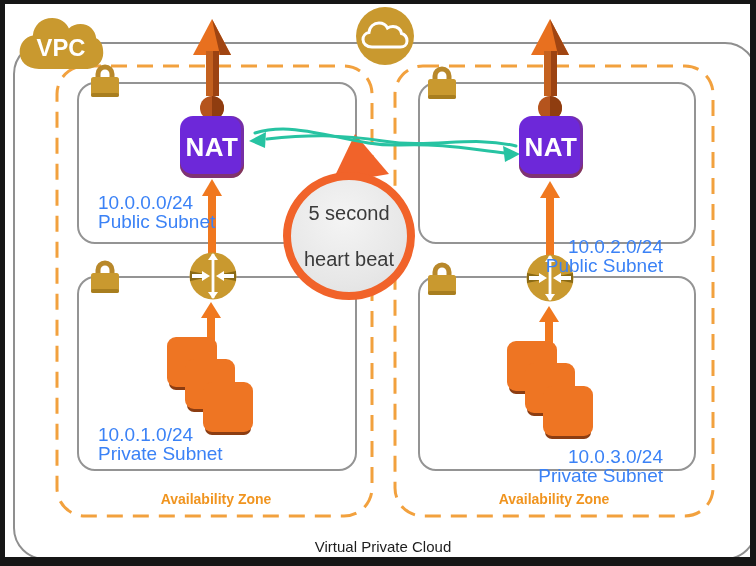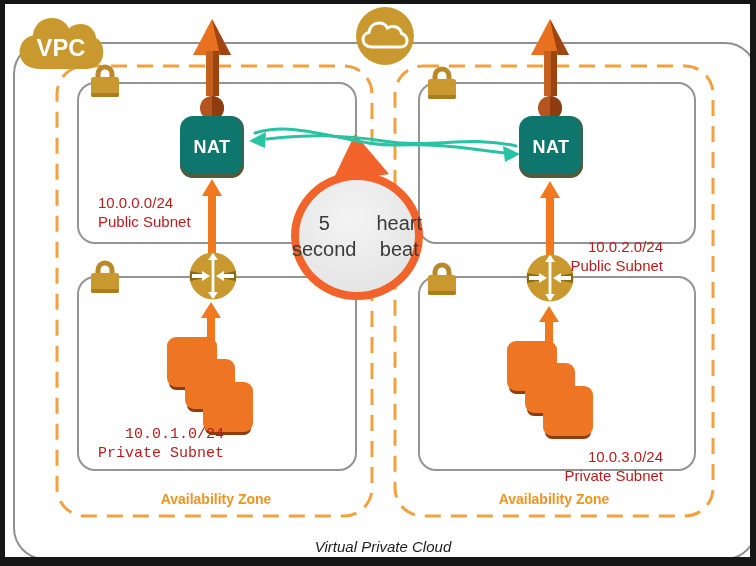--- a/index.html
+++ b/index.html
@@ -15,62 +15,62 @@
   .az-layer{left:0;top:0;width:756px;height:566px;z-index:1;}
   
   .subnet{border:2px solid #949494;border-radius:18px;background:#fff;z-index:2;}
   .sub-l-pub{left:72px;top:78px;width:276px;height:158px;}
   .sub-l-priv{left:72px;top:272px;width:276px;height:191px;}
   .sub-r-pub{left:413px;top:78px;width:274px;height:158px;}
   .sub-r-priv{left:413px;top:272px;width:274px;height:191px;}
   
   .tail-svg{left:310px;top:122px;width:90px;height:70px;z-index:3;}
   .bubble{
-    left:286px;top:168px;width:132px;height:128px;border-radius:50%;
+    left:278px;top:168px;width:132px;height:128px;border-radius:50%;
     border:8px solid #f1632a;box-sizing:border-box;z-index:4;
     background:radial-gradient(circle at 45% 35%, #f4f4f4, #e7e7e7 65%, #dedede);
-    display:flex;flex-direction:row;align-items:center;justify-content:center;
+    display:flex;flex-direction:column;align-items:center;justify-content:center;
     font-size:20px;line-height:26px;color:#3a3a3a;text-align:center;gap:20px;
   }
   
   .overlay{left:0;top:0;width:756px;height:566px;z-index:5;pointer-events:none;}
   
   .icon{z-index:6;}
   .vpc-cloud{left:12px;top:8px;width:88px;height:62px;}
   .aws-cloud{left:350px;top:2px;width:60px;height:60px;}
   .nat{
-    width:64px;height:62px;border-radius:13px;background:#0f766e;
+    width:64px;height:62px;border-radius:13px;background:#6d28d9;
     box-shadow:inset 0 -4px 0 rgba(146,62,12,.5), inset -3px 0 0 rgba(146,62,12,.25);
     display:flex;align-items:center;justify-content:center;
-    color:#fff;font-weight:bold;font-size:18px;letter-spacing:.5px;z-index:6;
+    color:#fff;font-weight:bold;font-size:26px;letter-spacing:.5px;z-index:6;
   }
   .nat-l{left:175px;top:112px;}
   .nat-r{left:514px;top:112px;}
   .router{width:48px;height:48px;}
   .router-l{left:184px;top:248px;}
   .router-r{left:521px;top:250px;}
   .lock{width:32px;height:38px;}
   .lock-l-pub{left:84px;top:58px;}
   .lock-l-priv{left:84px;top:254px;}
   .lock-r-pub{left:421px;top:60px;}
   .lock-r-priv{left:421px;top:256px;}
   .instance{
     position:absolute;width:50px;height:50px;border-radius:9px;background:#ee7523;
     box-shadow:0 5px 0 -2px #8c3d12;z-index:6;
   }
   
-  .lbl{z-index:7;font-size:15px;line-height:19px;color:#b91c1c;}
+  .lbl{z-index:7;font-size:19px;line-height:19px;color:#3b82f6;}
   .lbl-l-pub{left:93px;top:189px;text-align:left;}
-  .lbl-l-priv{left:93px;top:421px;text-align:right;font-family:Liberation Mono, monospace;}
+  .lbl-l-priv{left:93px;top:421px;text-align:left;}
   .lbl-r-pub{right:87px;top:189px;text-align:right;margin-top:44px;}
   .lbl-r-priv{right:87px;top:423px;text-align:right;margin-top:20px;}
   .az-lbl{z-index:7;font-size:14px;font-weight:bold;color:#f0941f;transform:translateX(-50%);white-space:nowrap;}
   .az-lbl-l{left:211px;top:487px;}
   .az-lbl-r{left:549px;top:487px;}
-  .vpc-caption{z-index:7;left:378px;top:534px;transform:translateX(-50%);font-size:15px;color:#1e1e1e;white-space:nowrap;font-style:italic;}
+  .vpc-caption{z-index:7;left:378px;top:534px;transform:translateX(-50%);font-size:15px;color:#1e1e1e;white-space:nowrap;}
 </style>
 </head>
 <body>
 
 <div class="canvas">
 
   <div class="abs vpc-rect"></div>
 
   <svg class="abs az-layer" viewBox="0 0 756 566">
     <rect x="52" y="62" width="315" height="450" rx="28" fill="none" stroke="#F2A13E" stroke-width="3" stroke-dasharray="16 10"></rect>

